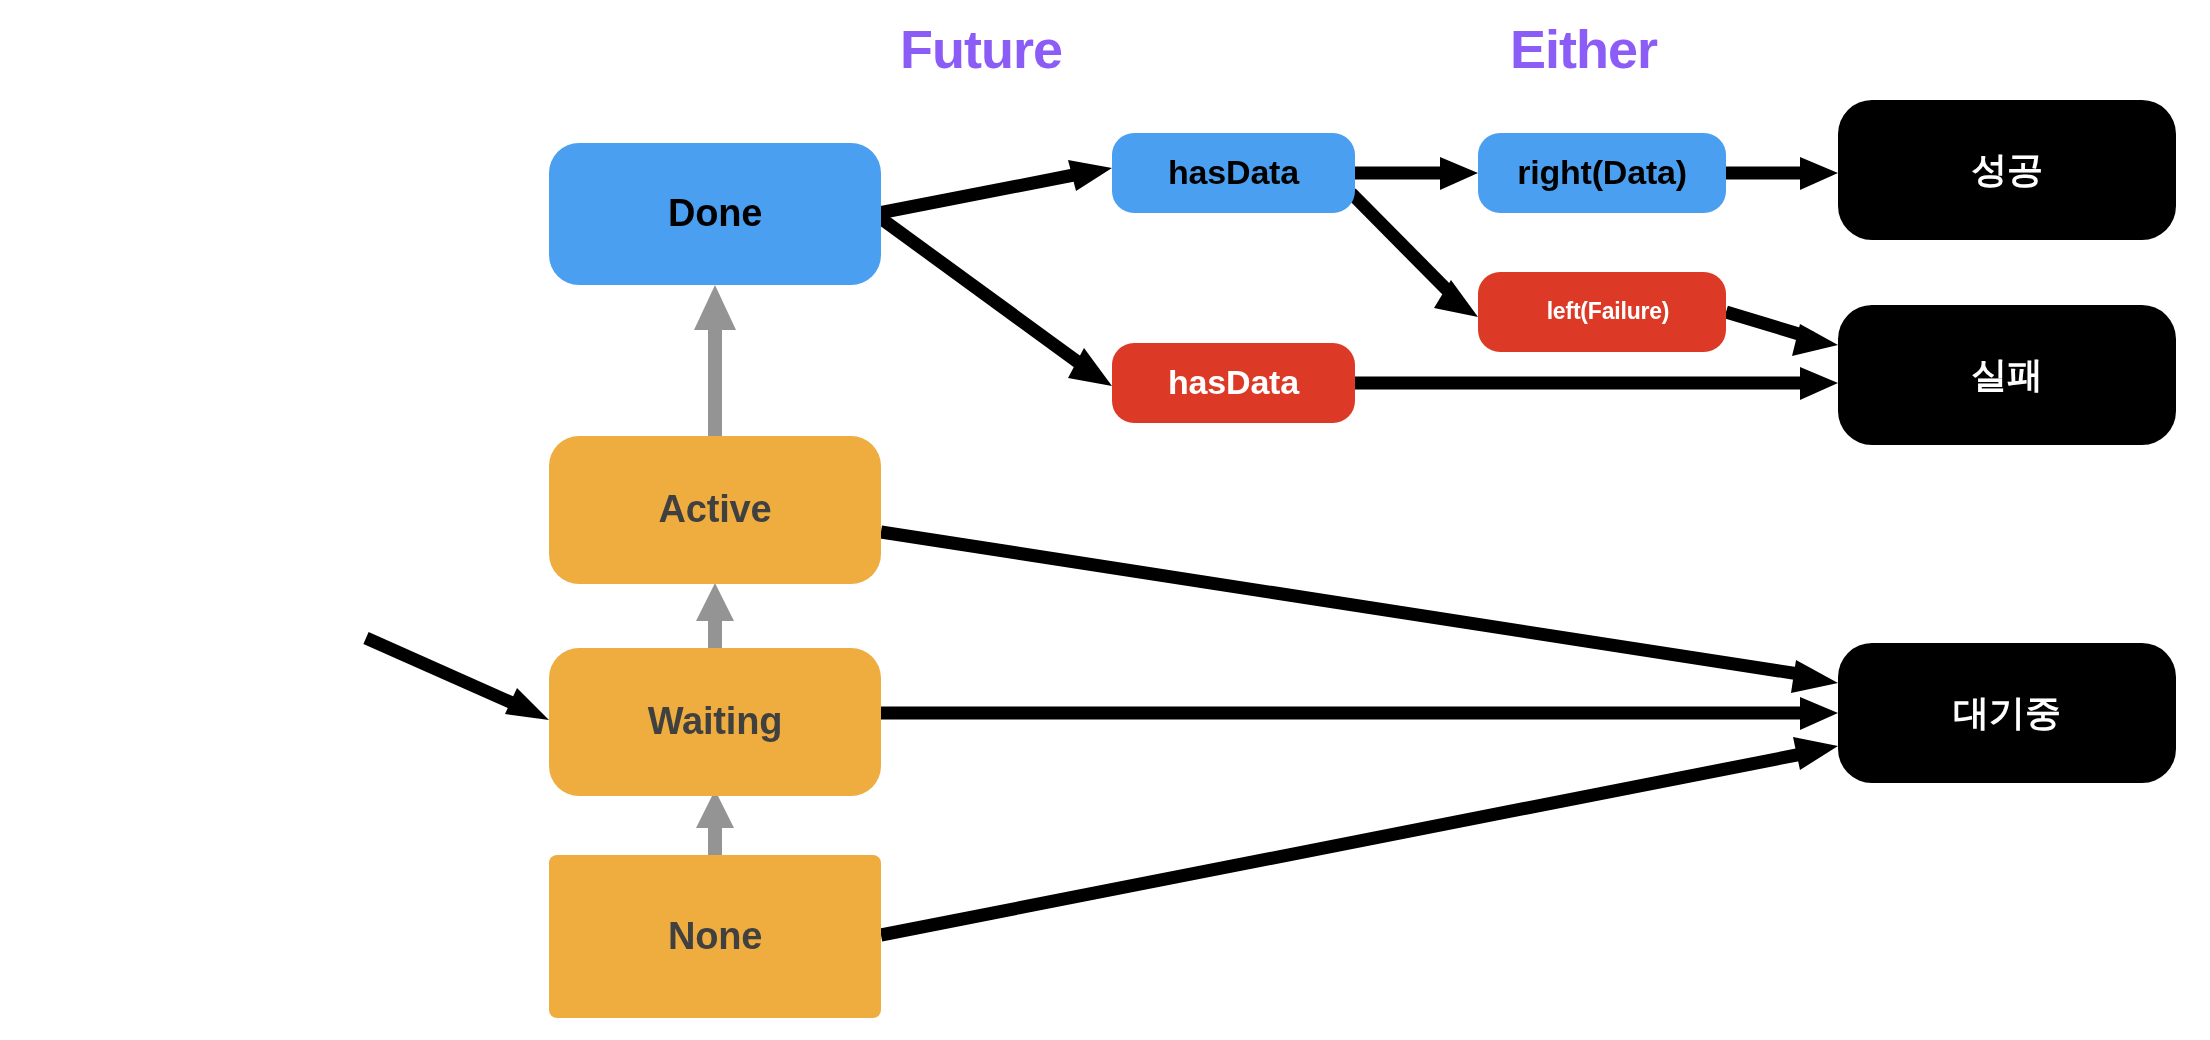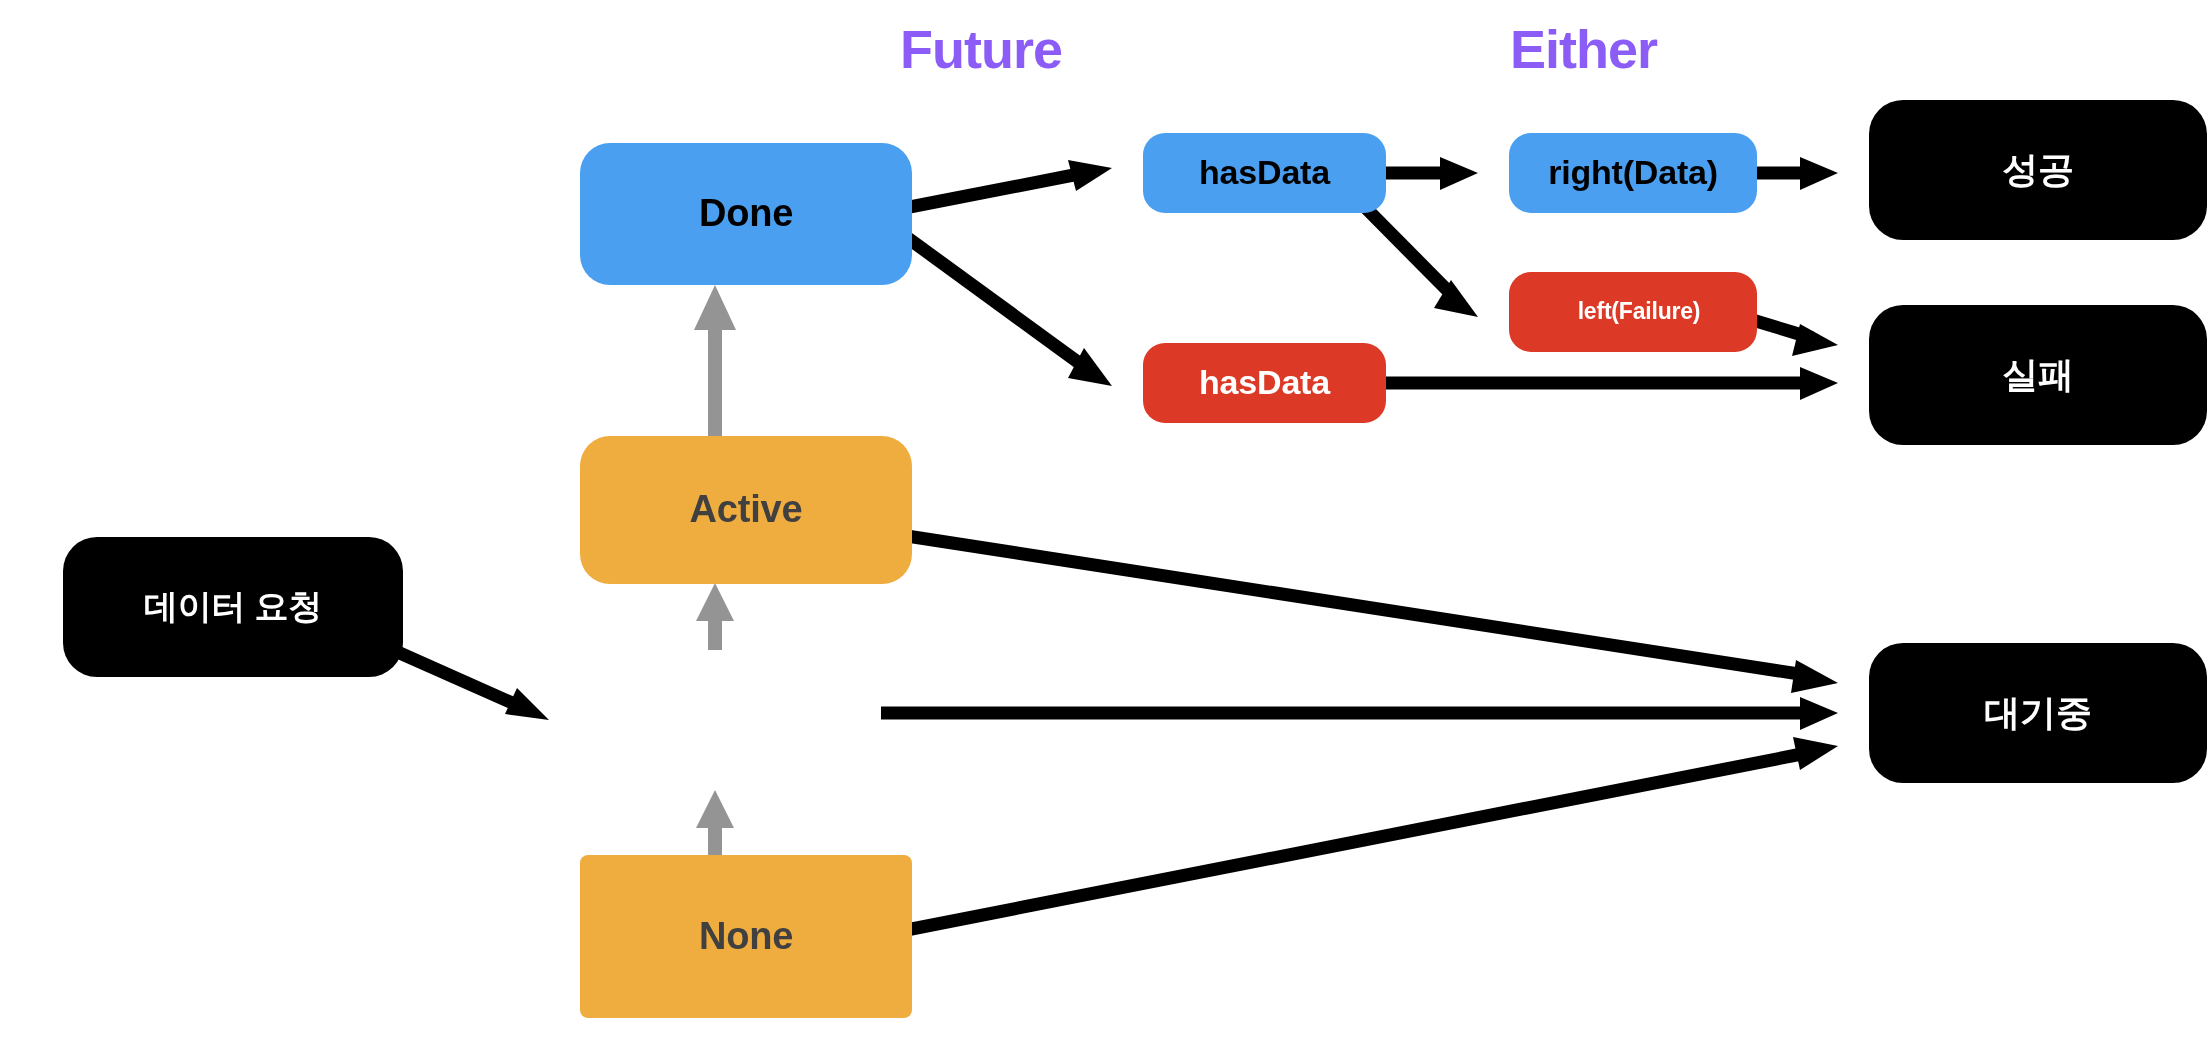--- a/index.html
+++ b/index.html
@@ -32,21 +32,20 @@
   .node {
     position: absolute;
     box-sizing: border-box;
     display: flex;
     align-items: center;
     justify-content: center;
     text-align: center;
     font-weight: bold;
     line-height: 1.1;
     letter-spacing: -0.2px;
-    margin-left: 31px;
   }
   .node-blue {
     background: #4a9ff0;
     color: #000000;
   }
   .node-orange {
     background: #efad3f;
     color: #404040;
   }
   .node-red {
@@ -139,26 +138,26 @@
 
     <g>
       <line x1="881" y1="935" x2="1812" y2="752" stroke="#000000" stroke-width="13"></line>
       <polygon points="1838,746 1793,737 1800,770" fill="#000000"></polygon>
     </g>
   </svg>
 
   <div class="lane-title" style="left:900px; top:18px;">Future</div>
   <div class="lane-title" style="left:1510px; top:18px;">Either</div>
 
-  <div class="node node-black" style="left:32px; top:537px; width:340px; height:140px; border-radius:34px; font-size:34px;">데이터 요청</div>
 
   <div class="node node-blue" style="left:549px; top:143px; width:332px; height:142px; border-radius:30px; font-size:38px;">Done</div>
 
   <div class="node node-orange" style="left:549px; top:436px; width:332px; height:148px; border-radius:30px; font-size:38px;">Active</div>
 
+  <div class="node node-orange" style="left:549px; top:648px; width:332px; height:148px; border-radius:30px; font-size:38px;">Waiting</div>
 
   <div class="node node-orange" style="left:549px; top:855px; width:332px; height:163px; border-radius:8px; font-size:38px;">None</div>
 
   <div class="node node-blue" style="left:1112px; top:133px; width:243px; height:80px; border-radius:22px; font-size:34px;">hasData</div>
 
   <div class="node node-red" style="left:1112px; top:343px; width:243px; height:80px; border-radius:22px; font-size:34px;">hasData</div>
 
   <div class="node node-blue" style="left:1478px; top:133px; width:248px; height:80px; border-radius:22px; font-size:34px;">right(Data)</div>
 
   <div class="node node-red" style="left:1478px; top:272px; width:248px; height:80px; border-radius:22px; font-size:23px;padding-left:12px;">left(Failure)</div>

